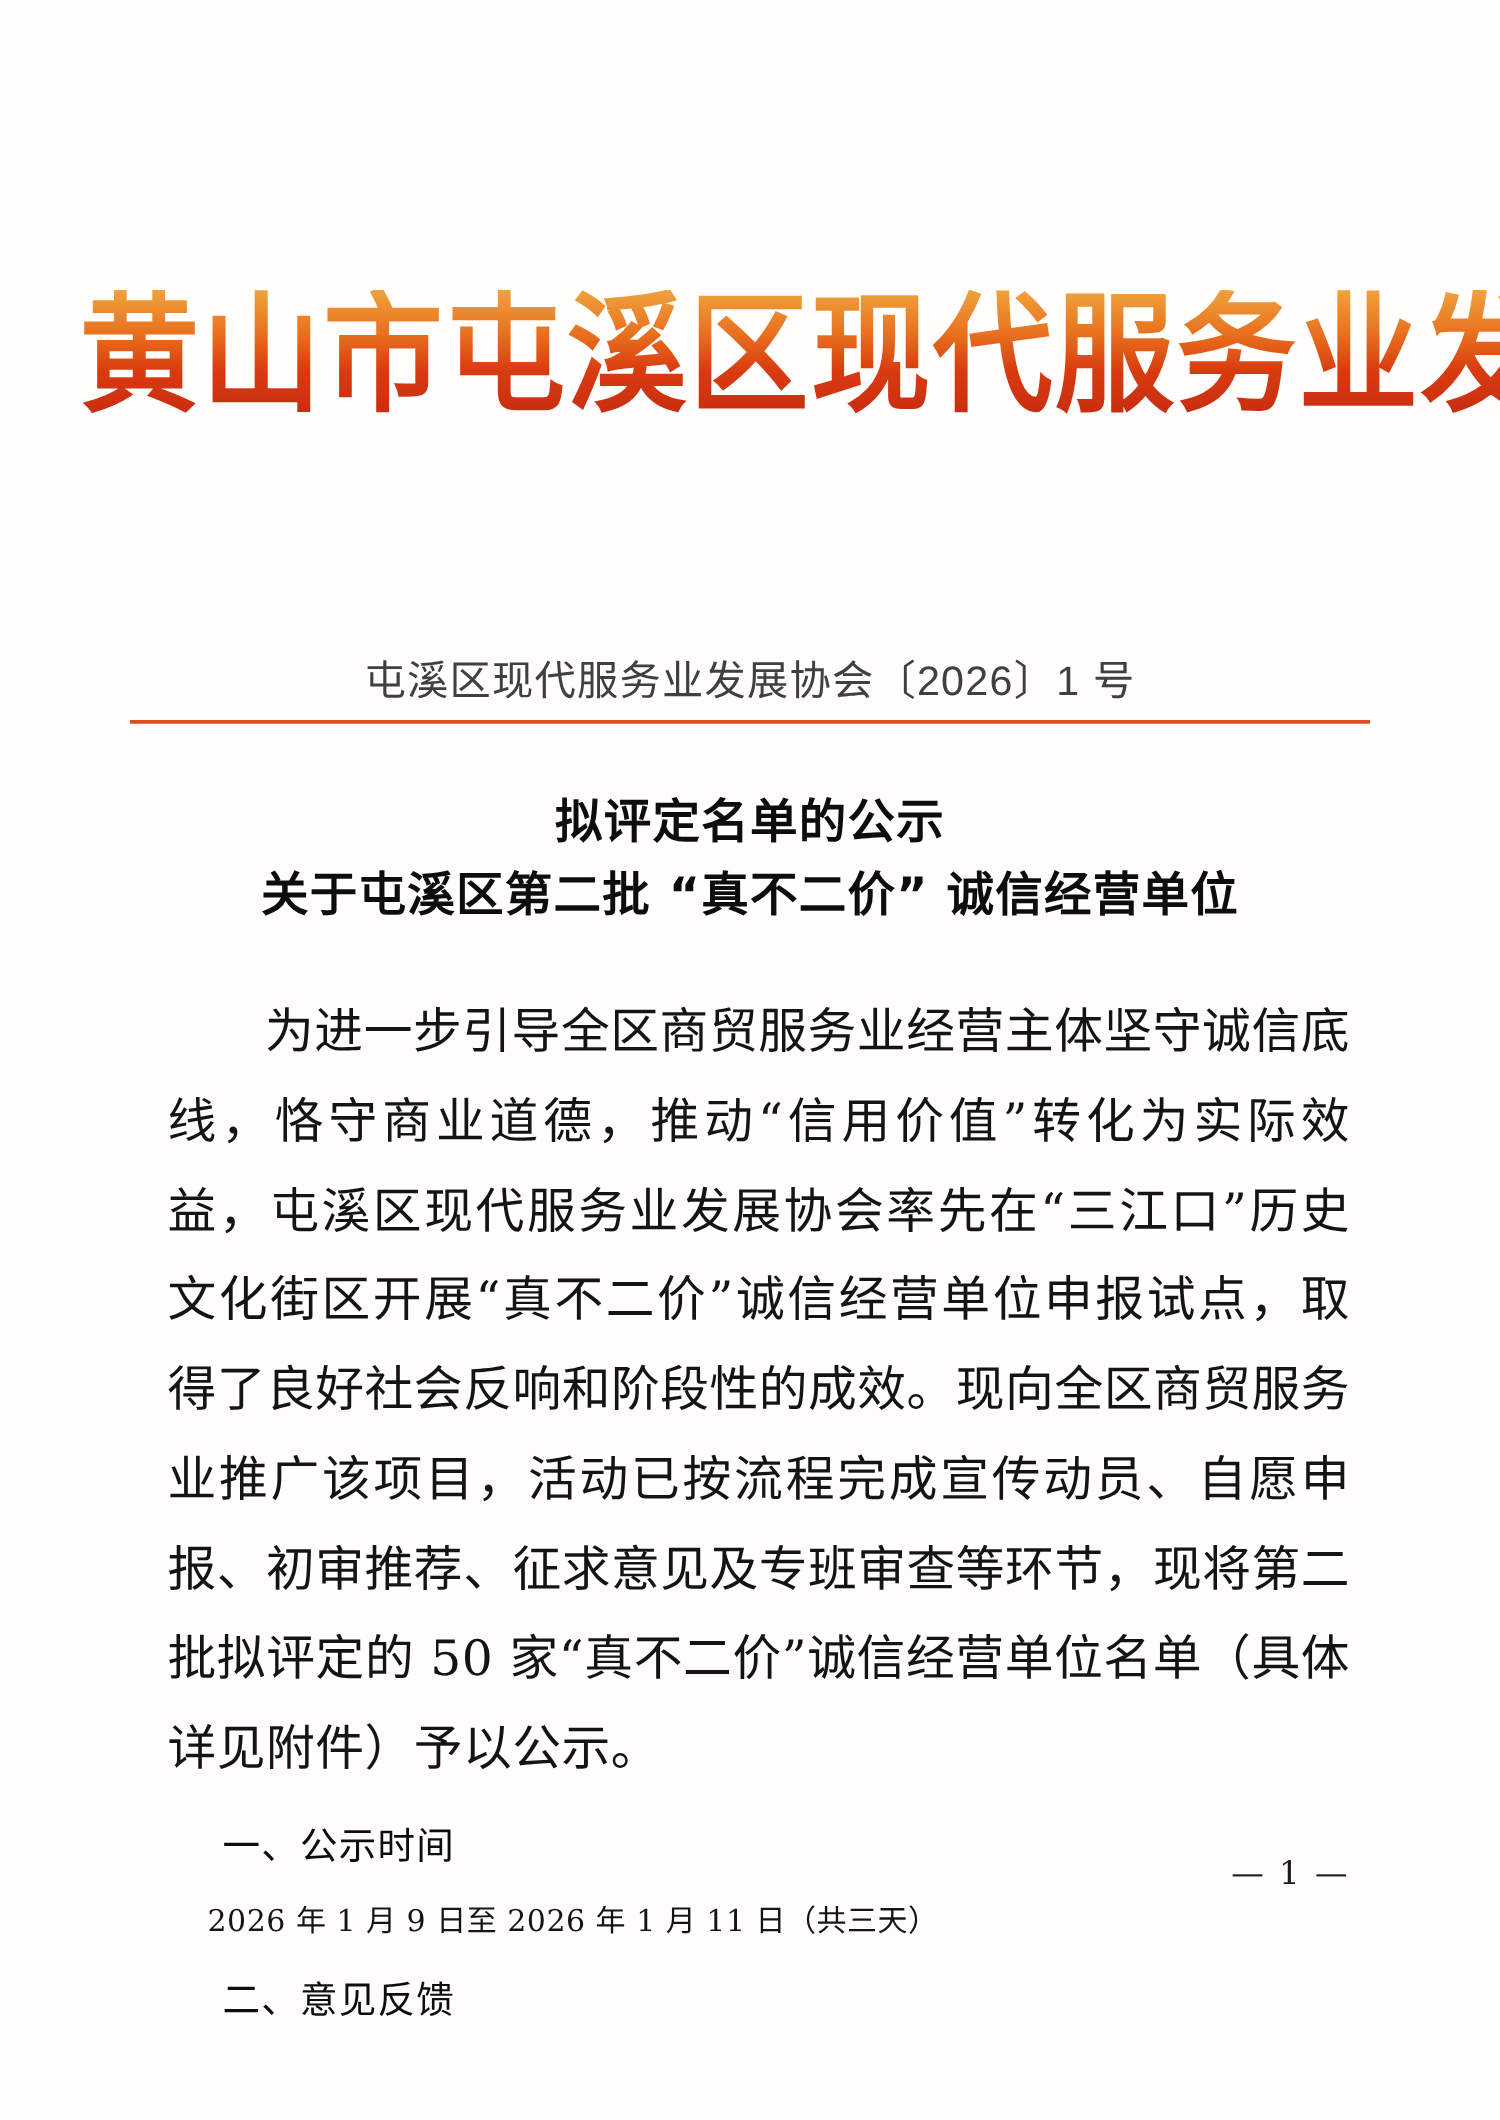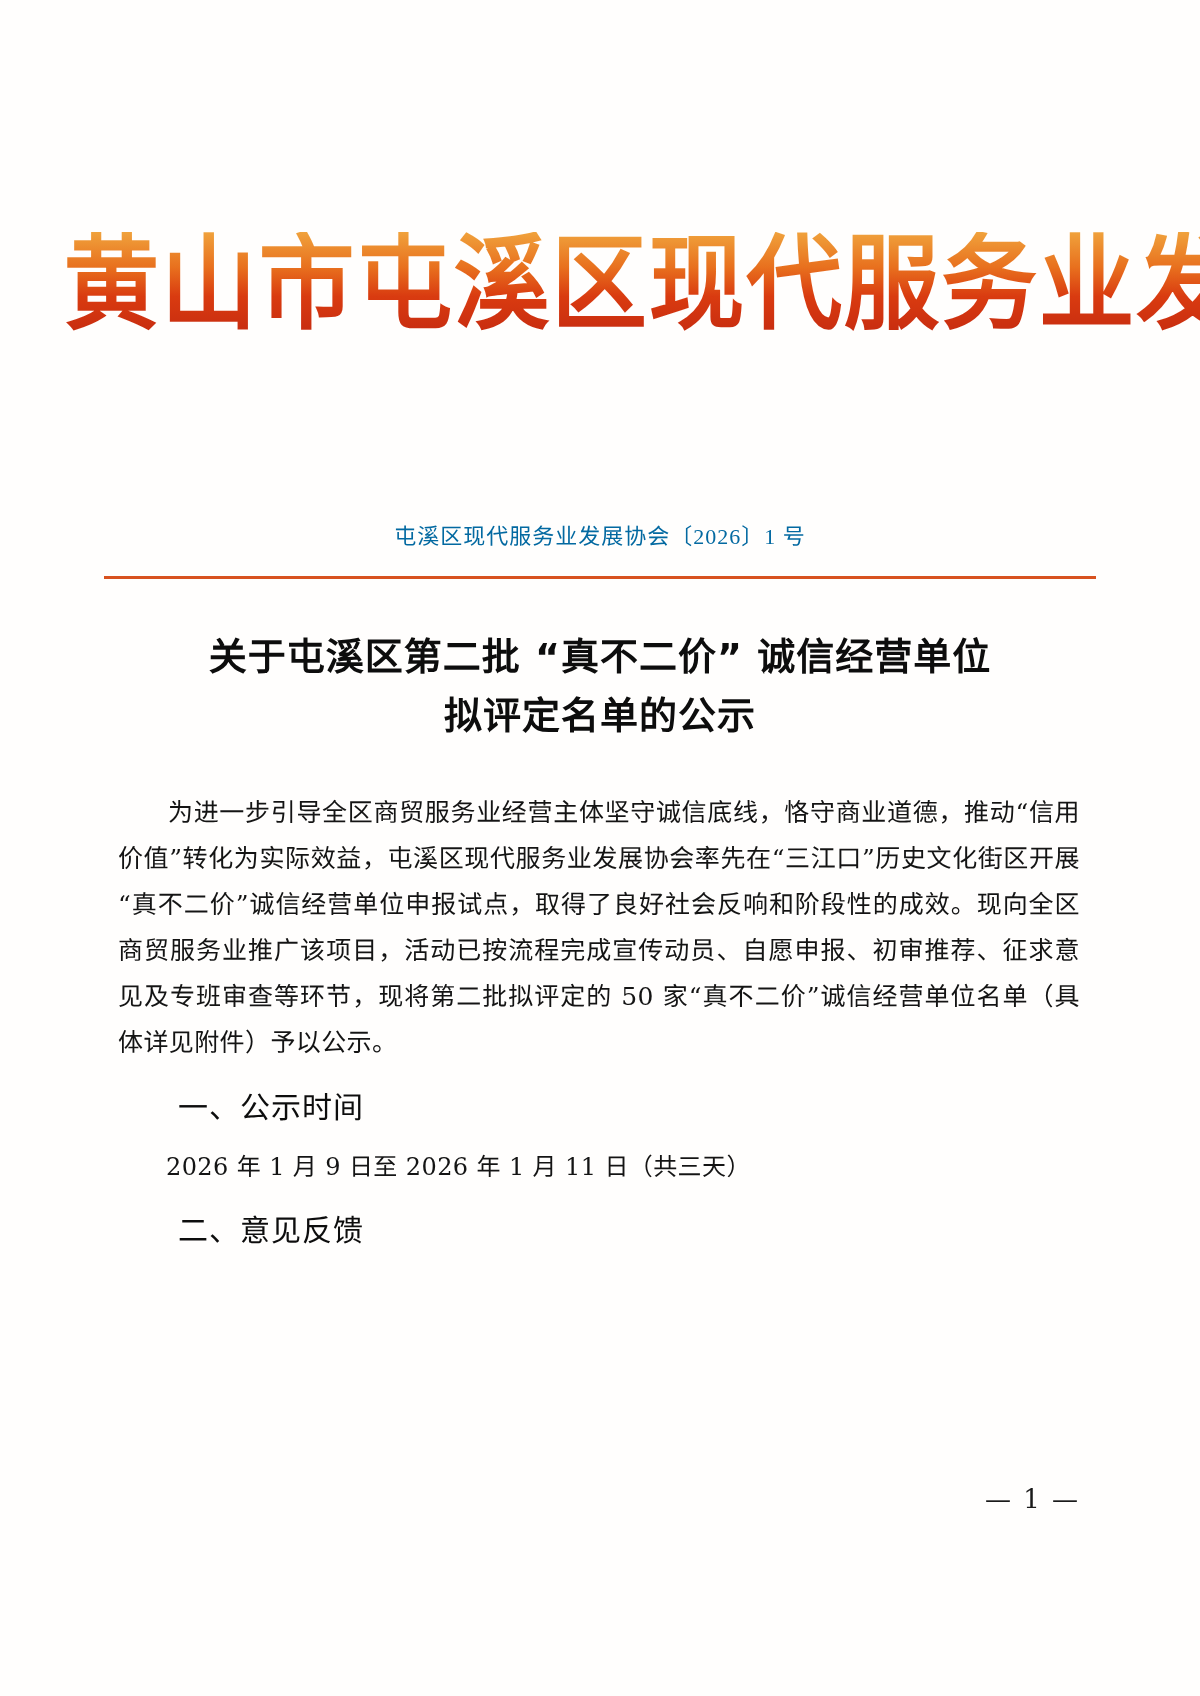--- a/index.html
+++ b/index.html
@@ -47,24 +47,24 @@
 
   
   .docnum-wrap {
     position: absolute;
     top: 518px;
     left: 110px;
     width: 980px;
     text-align: center;
   }
   .docnum {
-    font-size: 22px;
+    font-size: 33px;
     letter-spacing: 1px;
-    color: #0369a1;
-    font-family: Liberation Serif, serif;
+    color: #404040;
+    font-family: Liberation Sans, sans-serif;
   }
   .red-rule {
     position: absolute;
     top: 576px;
     left: 104px;
     width: 992px;
     height: 3px;
     background: #d8521f;
   }
 
@@ -84,27 +84,27 @@
   }
 
   
   .body-block {
     position: absolute;
     top: 790px;
     left: 118px;
     width: 962px;
   }
   .para {
-    font-size: 25px;
+    font-size: 39px;
     line-height: 1.84;
     text-align: justify;
     text-justify: inter-ideograph;
     text-indent: 2em;
     letter-spacing: 0.4px;
-    margin: 0 0 8px 0;
+    margin: 0 0 8px 16px;
     color: #141414;
   }
   .section-head {
     font-family: "DejaVu Sans", "Liberation Sans", sans-serif;
     font-weight: normal;
     font-size: 30px;
     line-height: 1.84;
     margin: 14px 0 0 0;
     text-indent: 2em;
     letter-spacing: 1px;
@@ -137,22 +137,22 @@
   <div class="letterhead">
     <div class="letterhead-title">黄山市屯溪区现代服务业发展协会</div>
   </div>
 
   <div class="docnum-wrap">
     <span class="docnum">屯溪区现代服务业发展协会〔2026〕1 号</span>
   </div>
   <div class="red-rule"></div>
 
   <div class="main-title">
+    <div>拟评定名单的公示</div>
     <div>关于屯溪区第二批 “真不二价” 诚信经营单位</div>
-    <div>拟评定名单的公示</div>
   </div>
 
   <div class="body-block">
     <p class="para">为进一步引导全区商贸服务业经营主体坚守诚信底线，恪守商业道德，推动“信用价值”转化为实际效益，屯溪区现代服务业发展协会率先在“三江口”历史文化街区开展“真不二价”诚信经营单位申报试点，取得了良好社会反响和阶段性的成效。现向全区商贸服务业推广该项目，活动已按流程完成宣传动员、自愿申报、初审推荐、征求意见及专班审查等环节，现将第二批拟评定的 50 家“真不二价”诚信经营单位名单（具体详见附件）予以公示。</p>
 
     <p class="section-head">一、公示时间</p>
     <p class="plain-line">2026 年 1 月 9 日至 2026 年 1 月 11 日（共三天）</p>
 
     <p class="section-head">二、意见反馈</p>
   </div>

